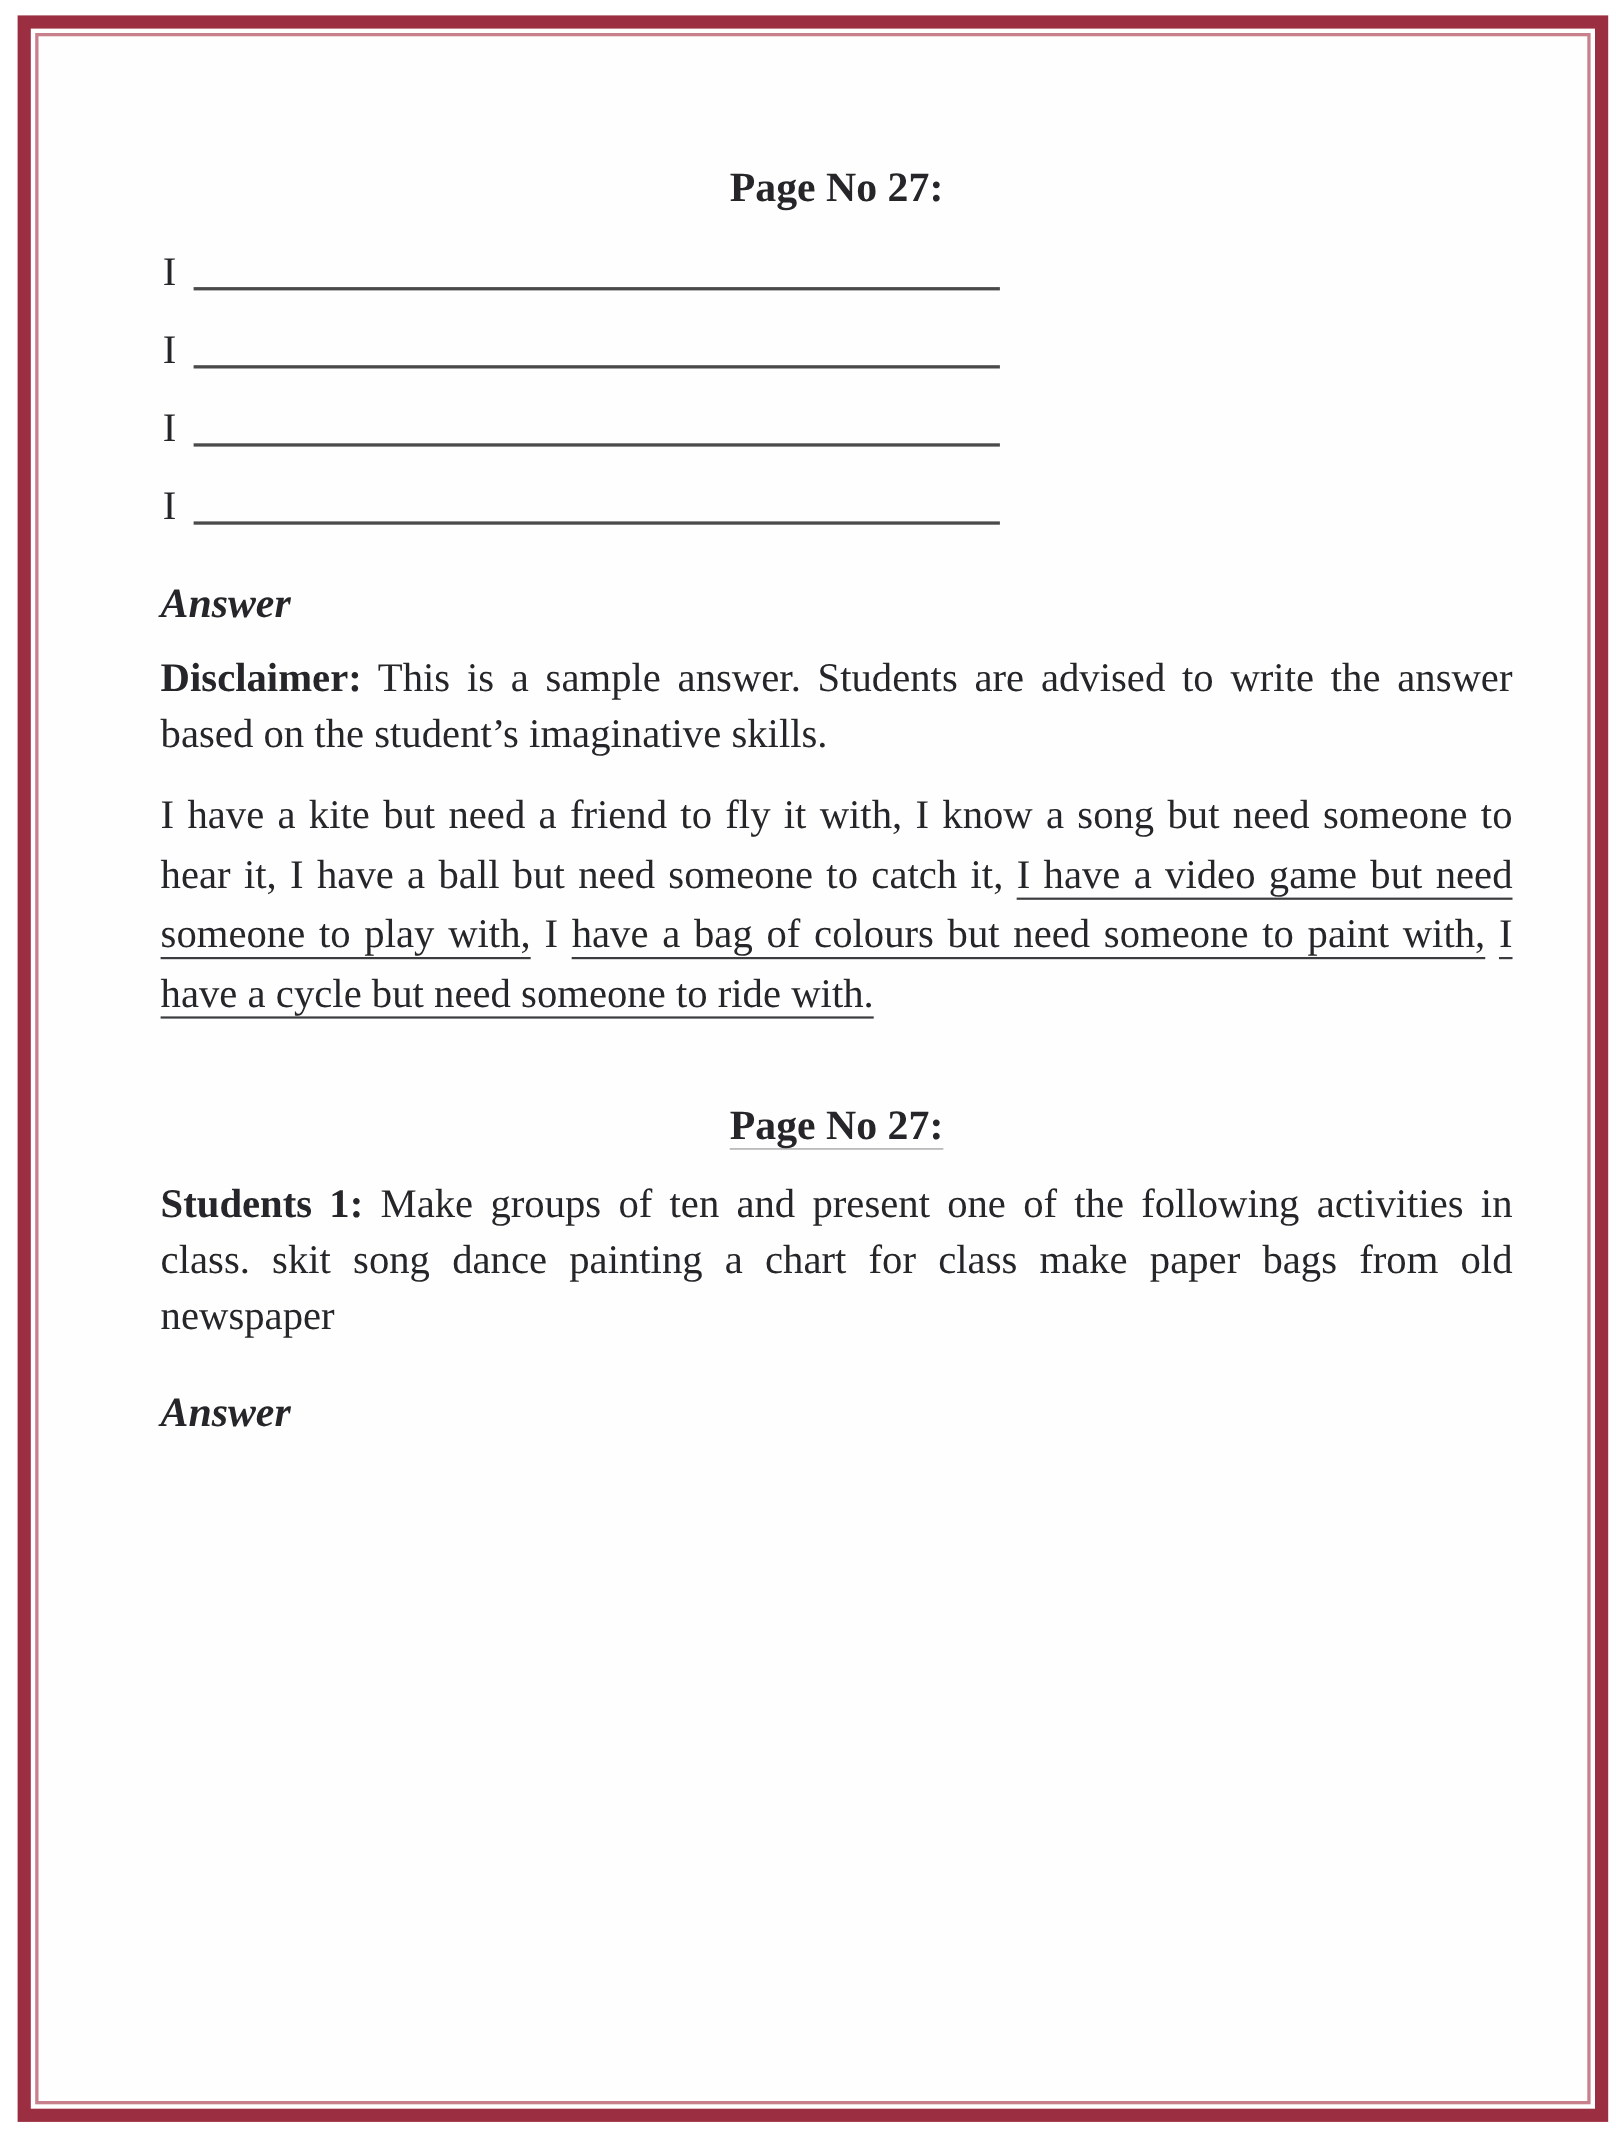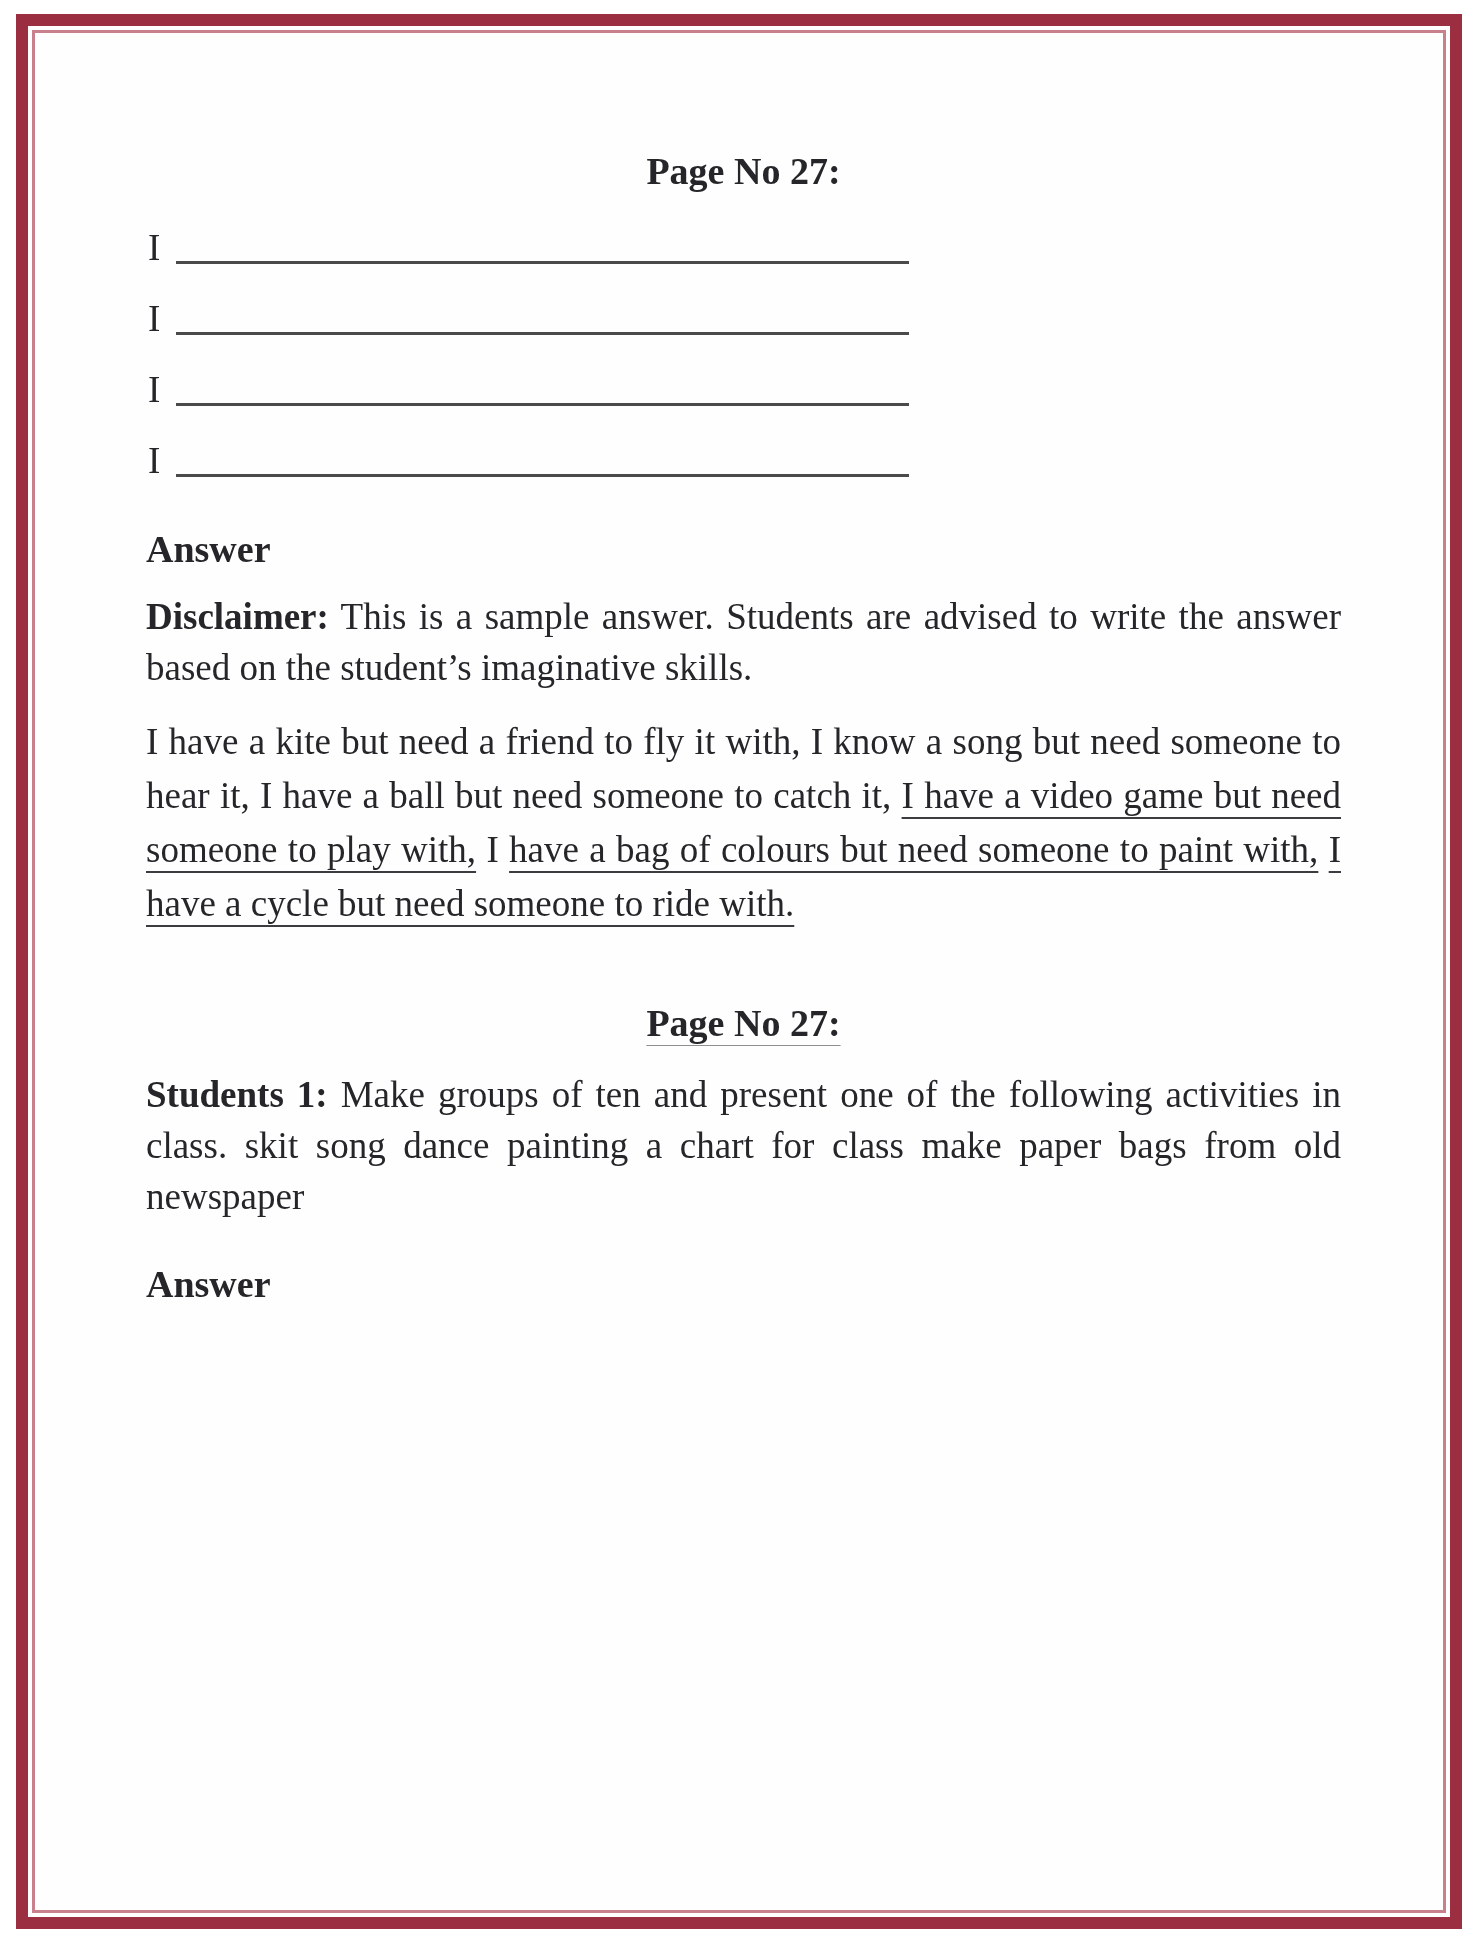--- a/index.html
+++ b/index.html
@@ -16,21 +16,21 @@
     left: 16px; top: 14px; right: 7px; bottom: 8px;
     border: 12px solid var(--border-color, #9b2e40);
     padding: 4px;
     box-sizing: border-box;
     background: #fdfefd;
   }
   .inner {
     width: 100%; height: 100%;
     box-sizing: border-box;
     border: 3px solid var(--inner-border-color, #c8808d);
-    padding: 112px 102px 0 111px;
+    padding: 112px 68px 0 111px;
     overflow: hidden;
   }
   .title {
     font-weight: bold;
     font-size: 38px;
     line-height: 52px;
     text-align: center;
     margin: 0;
   }
   .title-artifact-underline {
@@ -58,20 +58,21 @@
     position: absolute;
     left: 30px; bottom: 10px;
     width: 733px; height: 0;
     border-bottom: 3px solid #4a4a4a;
   }
   .heading {
     font-weight: bold;
     font-size: 38px;
     line-height: 52px;
     margin: 36px 0 0 0;
+    font-style: italic;
   }
   .disclaimer { margin-top: 16px; }
   .disc-label { font-weight: bold; }
   .disc-colon { font-weight: bold; }
   .answer-para { line-height: 54px; margin-top: 22px; }
   .ul {
     text-decoration: underline;
     text-decoration-thickness: 2px;
     text-underline-offset: 9px;
     text-decoration-color: #3c3c40;

